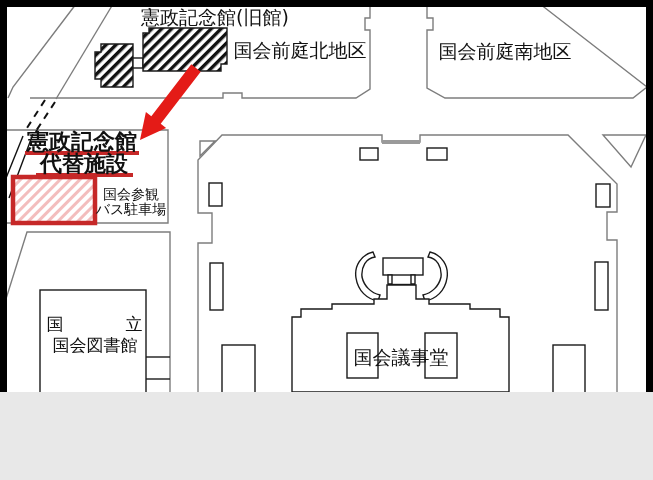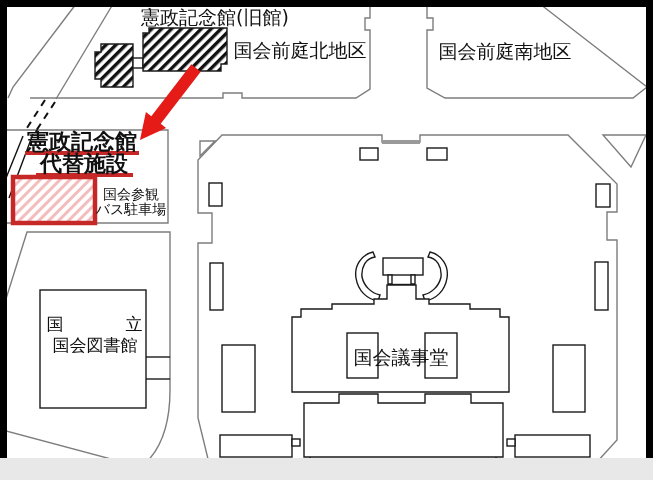--- a/index.html
+++ b/index.html
@@ -1,16 +1,16 @@
 <!DOCTYPE html>
 <html><head>
 <meta charset="utf-8">
 <style>
   html,body{margin:0;padding:0;background:#e8e8e8;}
-  .stage{width:653px;height:458px;position:relative;background:#fff;overflow:hidden;
+  .stage{width:653px;height:392px;position:relative;background:#fff;overflow:hidden;
          font-family:"DejaVu Sans",sans-serif;}
   svg{display:block;}
   text{fill:#111;font-family:"DejaVu Sans",sans-serif;}
   .lbl{font-size:19px;}
   .lbl-sm{font-size:14px;}
   .lbl-lib{font-size:17px;}
   .lbl-red-target{font-size:22px;font-weight:bold;}
 </style>
 </head>
 <body>

